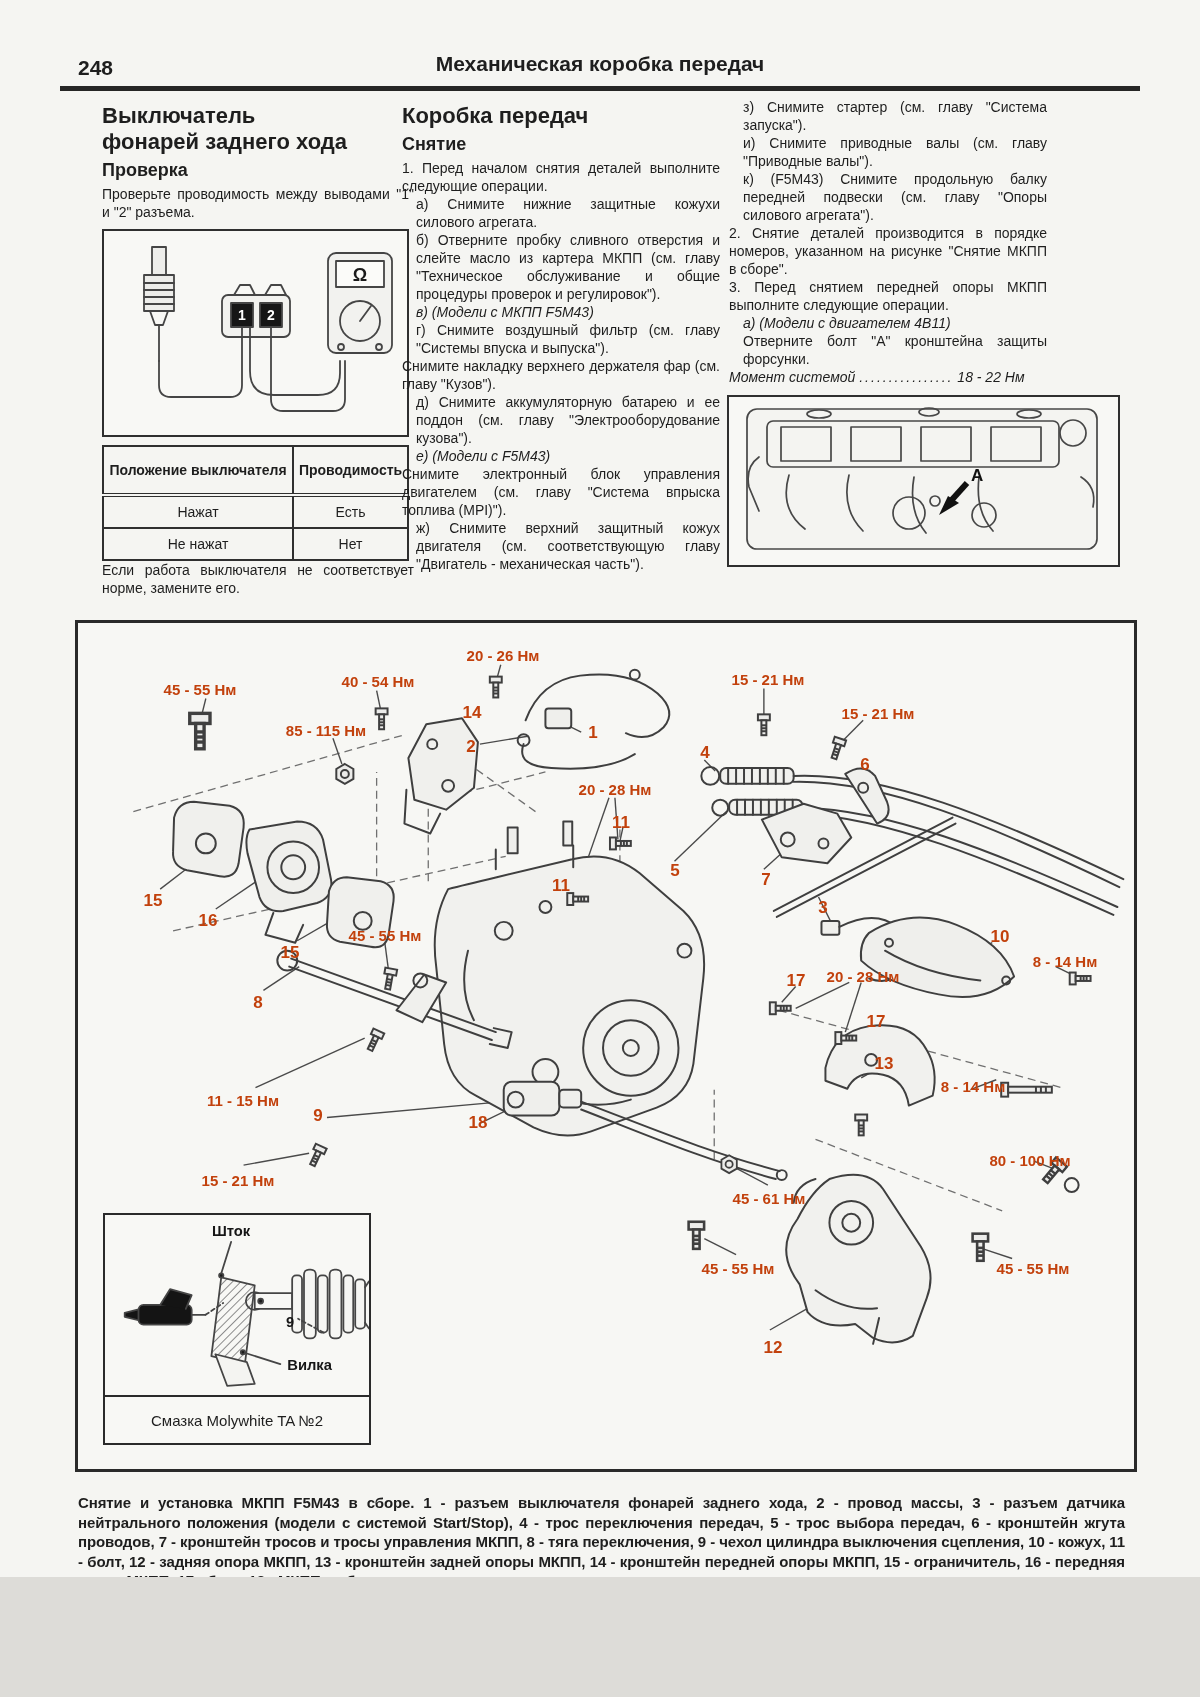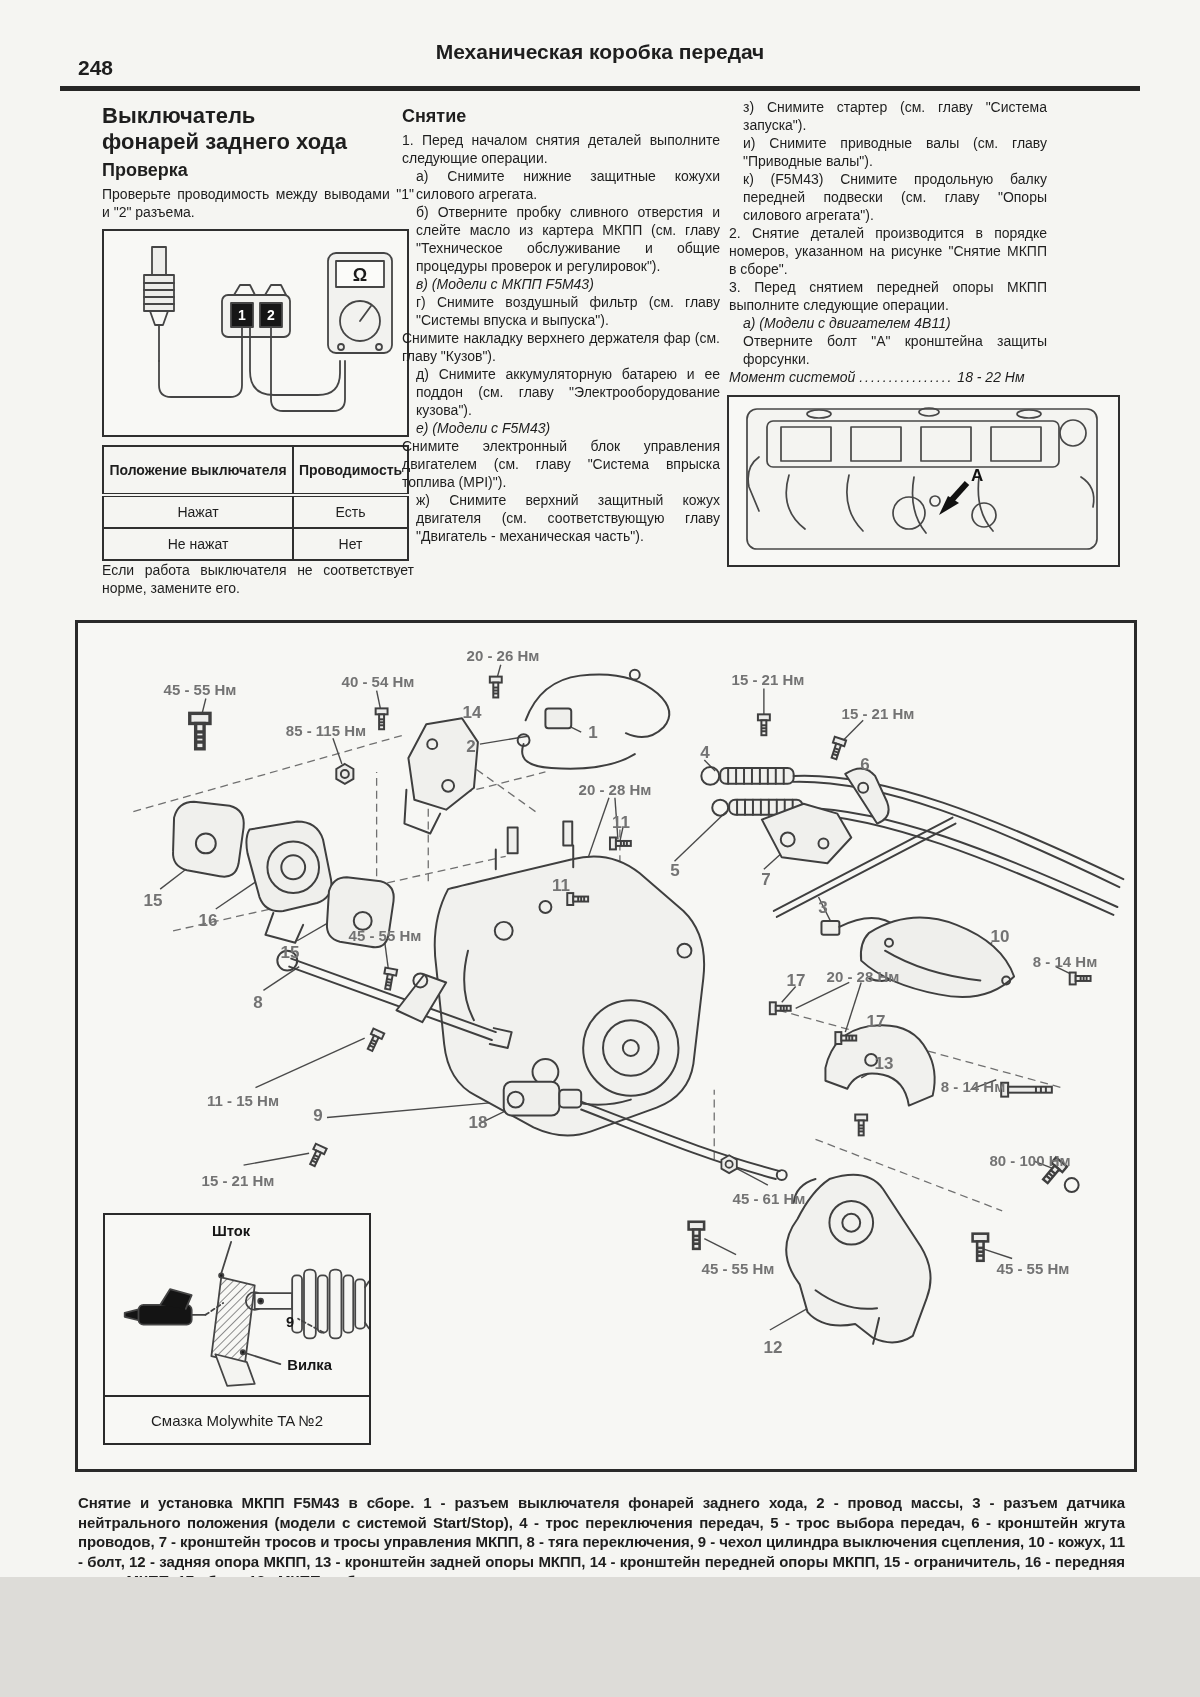--- a/index.html
+++ b/index.html
@@ -1,20 +1,20 @@
 <!DOCTYPE html>
 <html lang="ru"><head>
 <meta charset="utf-8">
 <style>
   html,body{margin:0;padding:0;background:#dddcd8;}
   .page{position:relative;width:1200px;height:1577px;background:#f5f5f2;
         font-family:"Liberation Sans",sans-serif;color:#1e1e1e;overflow:hidden;}
   
   .page-number{position:absolute;left:78px;top:56px;font-size:21px;font-weight:bold;}
-  .page-title{position:absolute;left:60px;right:60px;top:40px;text-align:center;
+  .page-title{position:absolute;left:60px;right:60px;top:52px;text-align:center;
               font-size:21px;font-weight:bold;}
   .header-rule{position:absolute;left:60px;right:60px;top:86px;height:5px;background:#262626;}
   
   .col{position:absolute;text-align:justify;font-size:14px;line-height:18px;}
   .col-left{left:86px;top:103px;width:312px;padding-left:16px;}
   .col-mid{left:402px;top:103px;width:318px;}
   .col-right{left:729px;top:98px;width:318px;}
   h1.sec{font-size:22px;line-height:26px;margin:0 0 4px 0;font-weight:bold;text-align:left;}
   h2.sub{font-size:18px;line-height:22px;margin:2px 0 4px 0;font-weight:bold;text-align:left;}
   p.para{margin:0;}
@@ -31,21 +31,21 @@
   table.cond th,table.cond td{border:2px solid #2f2f2f;text-align:center;font-size:14px;
        padding:3px 4px;}
   table.cond th{font-weight:bold;height:40px;border-bottom:4px double #2f2f2f;}
   table.cond td{height:24px;}
   .note{margin-top:9px;}
   
   .diagram{position:absolute;left:75px;top:620px;width:1062px;height:852px;
            border:3px solid #2a2a2a;background:#f7f7f4;box-sizing:border-box;}
   .diagram svg.art{position:absolute;left:0;top:0;width:100%;height:100%;}
   .dlabel{position:absolute;transform:translate(-50%,-50%);white-space:nowrap;
-          font-size:15px;font-weight:bold;color:#737373;}
+          font-size:15px;font-weight:bold;color:#c2410c;}
   .dlabel.part{font-size:17px;}
   
   .inset{position:absolute;left:25px;top:590px;width:268px;height:232px;
          border:2.5px solid #2a2a2a;background:#f8f8f5;box-sizing:border-box;}
   .inset svg{display:block;width:100%;height:178px;}
   .inset-caption{position:absolute;left:0;right:0;bottom:0;height:46px;
          border-top:2.5px solid #2a2a2a;display:flex;align-items:center;justify-content:center;
          font-size:15px;font-weight:normal;}
   
   .caption{position:absolute;left:78px;top:1478px;width:1047px;font-size:15px;
@@ -114,20 +114,21 @@
             <td>Не нажат</td>
             <td>Нет</td>
           </tr>
         </tbody>
     </table>
 
     <p class="para note">Если работа выключателя не соответствует норме, замените его.</p>
   </div>
 
   <div class="col col-mid">
+    <h1 class="sec">Коробка передач</h1>
     <h2 class="sub">Снятие</h2>
     <div>
         <p class="para">1. Перед началом снятия деталей выполните следующие операции.</p>
         <p class="para li">а) Снимите нижние защитные кожухи силового агрегата.</p>
         <p class="para li">б) Отверните пробку сливного отверстия и слейте масло из картера МКПП (см. главу "Техническое обслуживание и общие процедуры проверок и регулировок").</p>
         <p class="para li it">в) (Модели с МКПП F5M43)</p>
         <p class="para li">г) Снимите воздушный фильтр (см. главу "Системы впуска и выпуска").</p>
         <p class="para">Снимите накладку верхнего держателя фар (см. главу "Кузов").</p>
         <p class="para li">д) Снимите аккумуляторную батарею и ее поддон (см. главу "Электрооборудование кузова").</p>
         <p class="para li it">е) (Модели с F5M43)</p>

